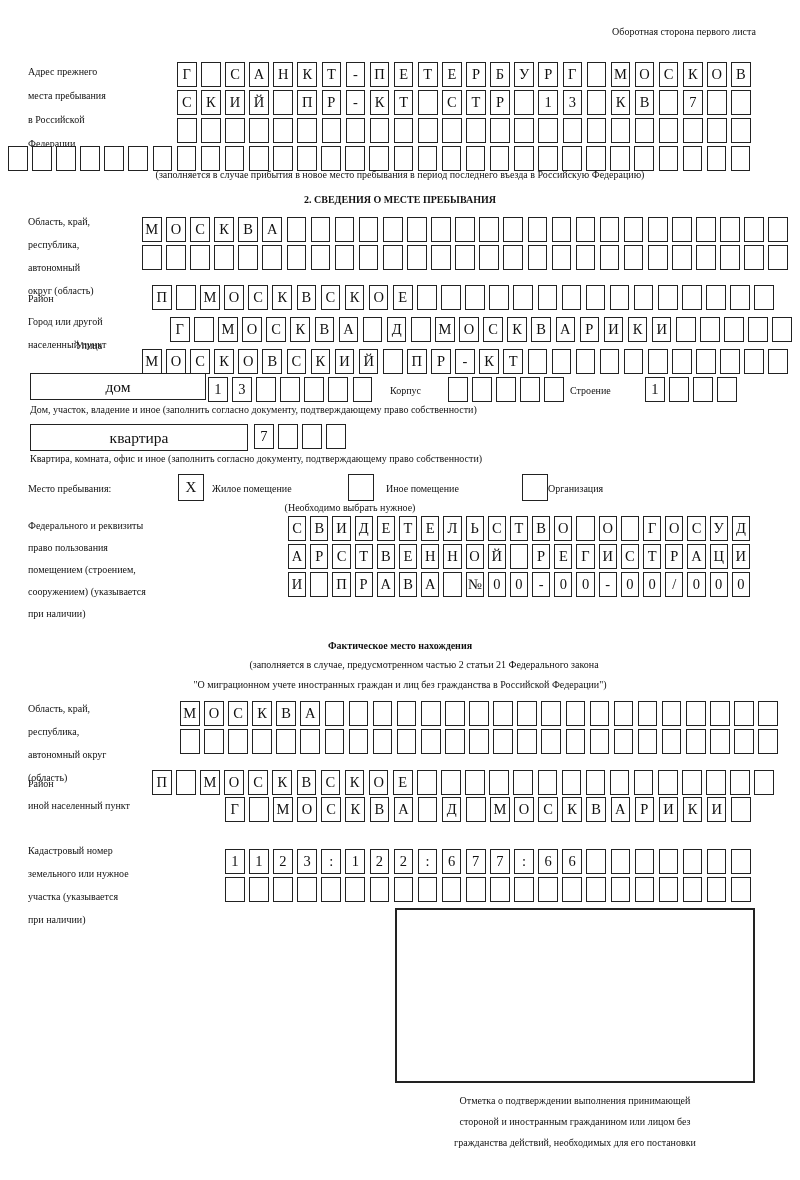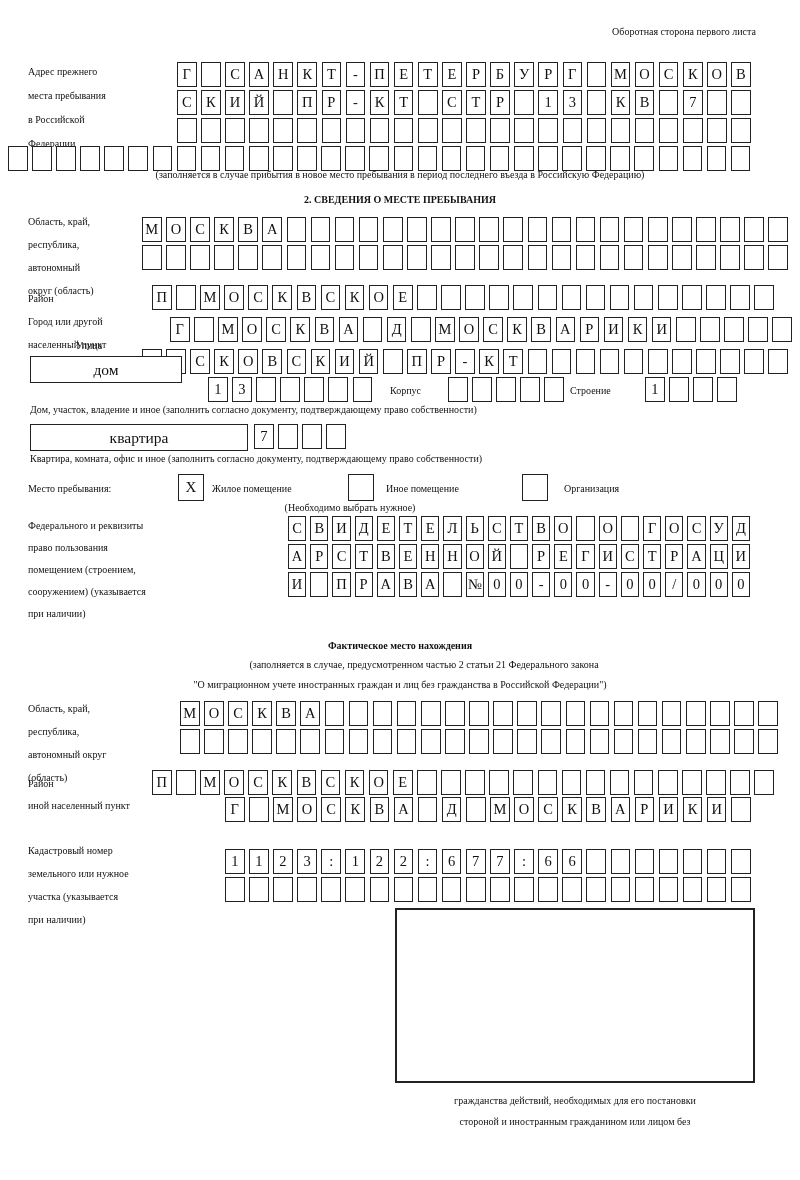--- a/index.html
+++ b/index.html
@@ -309,21 +309,21 @@
     <span class="cell"></span>
     <span class="cell"></span>
     <span class="cell"></span>
     <span class="cell"></span>
     <span class="cell"></span>
     <span class="cell"></span>
     <span class="cell"></span>
     <span class="cell"></span>
   </div>
 
-<div class="widebox" style="left:30px;top:356px;width:152px;">дом</div>
+<div class="widebox" style="left:30px;top:373px;width:176px;">дом</div>
 <div class="boxrow" style="left:208px;top:377px;">
     <span class="cell">1</span>
     <span class="cell">3</span>
     <span class="cell"></span>
     <span class="cell"></span>
     <span class="cell"></span>
     <span class="cell"></span>
     <span class="cell"></span>
   </div>
 <div class="abs label" style="left:390px;top:379px;">Корпус</div>
@@ -351,21 +351,21 @@
     <span class="cell"></span>
   </div>
 <div class="abs caption" style="left:30px;top:453px;">Квартира, комната, офис и иное (заполнить согласно документу, подтверждающему право собственности)</div>
 
 <div class="abs label" style="left:28px;top:477px;">Место пребывания:</div>
 <div class="checkbox" style="left:178px;top:474px;">X</div>
 <div class="abs label" style="left:212px;top:477px;text-align:right;">Жилое помещение</div>
 <div class="checkbox" style="left:348px;top:474px;"></div>
 <div class="abs label" style="left:386px;top:477px;">Иное помещение</div>
 <div class="checkbox" style="left:522px;top:474px;"></div>
-<div class="abs label" style="left:564px;top:477px;">Организация</div>
+<div class="abs label" style="left:548px;top:477px;">Организация</div>
 <div class="abs caption" style="left:150px;top:502px;width:400px;text-align:center;">(Необходимо выбрать нужное)</div>
 
 <div class="abs label lines" style="left:28px;top:515px;line-height:22px;">
   <div>Федерального и реквизиты</div>
   <div>право пользования</div>
   <div>помещением (строением,</div>
   <div>сооружением) (указывается</div>
   <div>при наличии)</div>
 </div>
 <div class="boxrow tight" style="left:288px;top:516px;">
@@ -611,15 +611,16 @@
     <span class="cell"></span>
     <span class="cell"></span>
     <span class="cell"></span>
     <span class="cell"></span>
     <span class="cell"></span>
     <span class="cell"></span>
   </div>
 
 <div class="stampbox" style="left:395px;top:908px;width:360px;height:175px;"></div>
 <div class="abs caption lines" style="left:385px;top:1090px;width:380px;text-align:center;line-height:21px;">
+  <div>Отметка о подтверждении выполнения принимающей</div>
+  <div>стороной и иностранным гражданином или лицом без</div>
   <div>гражданства действий, необходимых для его постановки</div>
-  <div>стороной и иностранным гражданином или лицом без</div>
 </div>
 
 </body></html>

